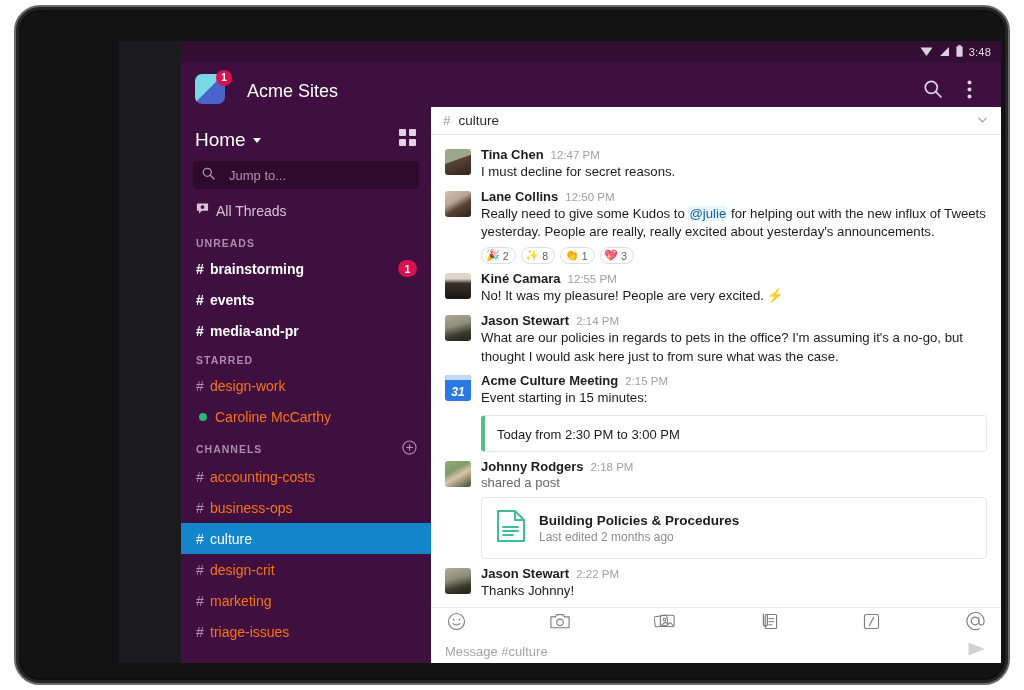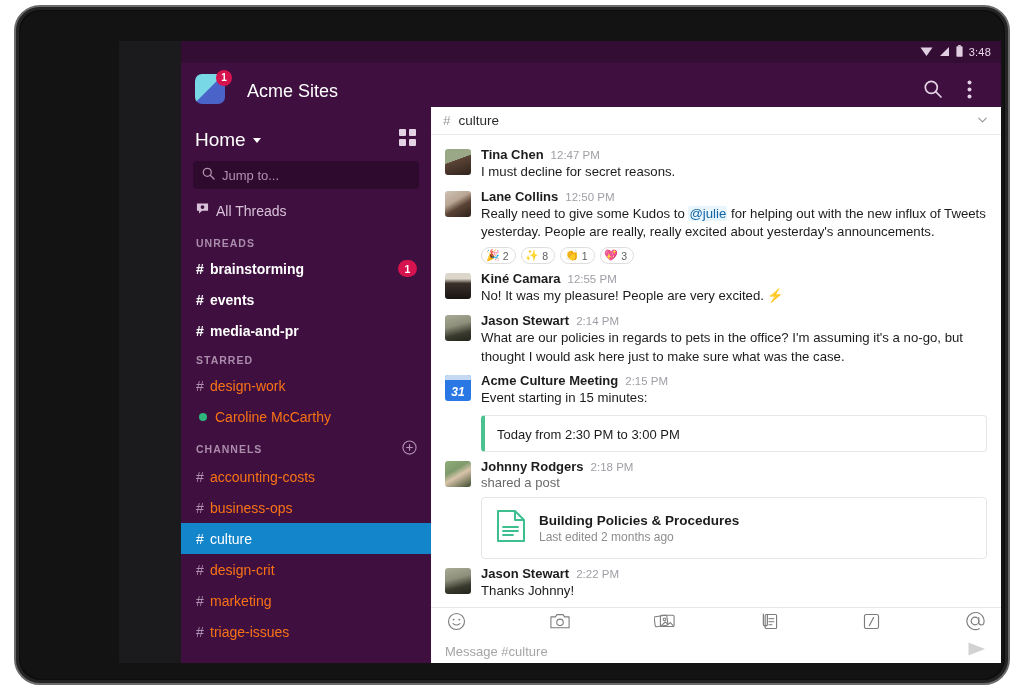--- a/index.html
+++ b/index.html
@@ -98,21 +98,21 @@
   #home-caret {
     width: 0; height: 0; margin-left: 7px;
     border-left: 4.5px solid transparent;
     border-right: 4.5px solid transparent;
     border-top: 5px solid #ffffff;
   }
   #grid-btn { margin-left: auto; display: flex; }
   #jump-box {
     margin: 2px 12px 0 12px; height: 28px;
     background: #2d0a2e; border-radius: 4px;
-    display: flex; align-items: center; padding: 0 9px; gap: 7px;
+    display: flex; align-items: center; padding: 0 9px; gap: 14px;
   }
   #jump-placeholder { color: #b291b2; font-size: 13px; }
   #all-threads {
     display: flex; align-items: flex-end; gap: 7px;
     padding: 12px 14px 10px 15px;
   }
   #all-threads-label { color: #d9c2d9; font-size: 14px; }
 
   .sec-head {
     color: #ab8cab; font-size: 10.5px; font-weight: bold;
@@ -443,21 +443,21 @@
           </div>
         </div>
 
         <div class="msg">
           <div class="av" style="background:linear-gradient(165deg,#a9ab95 0%,#8d8f7c 40%,#3a3b2e 70%,#22231b 100%);"></div>
           <div class="body">
             <div class="meta">
               <span class="who">Jason Stewart</span>
               <span class="ts">2:14 PM</span>
             </div>
-            <div class="txt">What are our policies in regards to pets in the office? I'm assuming it's a no-go, but thought I would ask here just to make sure what was the case.</div>
+            <div class="txt">What are our policies in regards to pets in the office? I'm assuming it's a no-go, but thought I would ask here just to from sure what was the case.</div>
           </div>
         </div>
 
         <div class="msg">
           <div class="cal-icon">
             <div class="top"></div>
             <div class="num">31</div>
           </div>
           <div class="body">
             <div class="meta">

